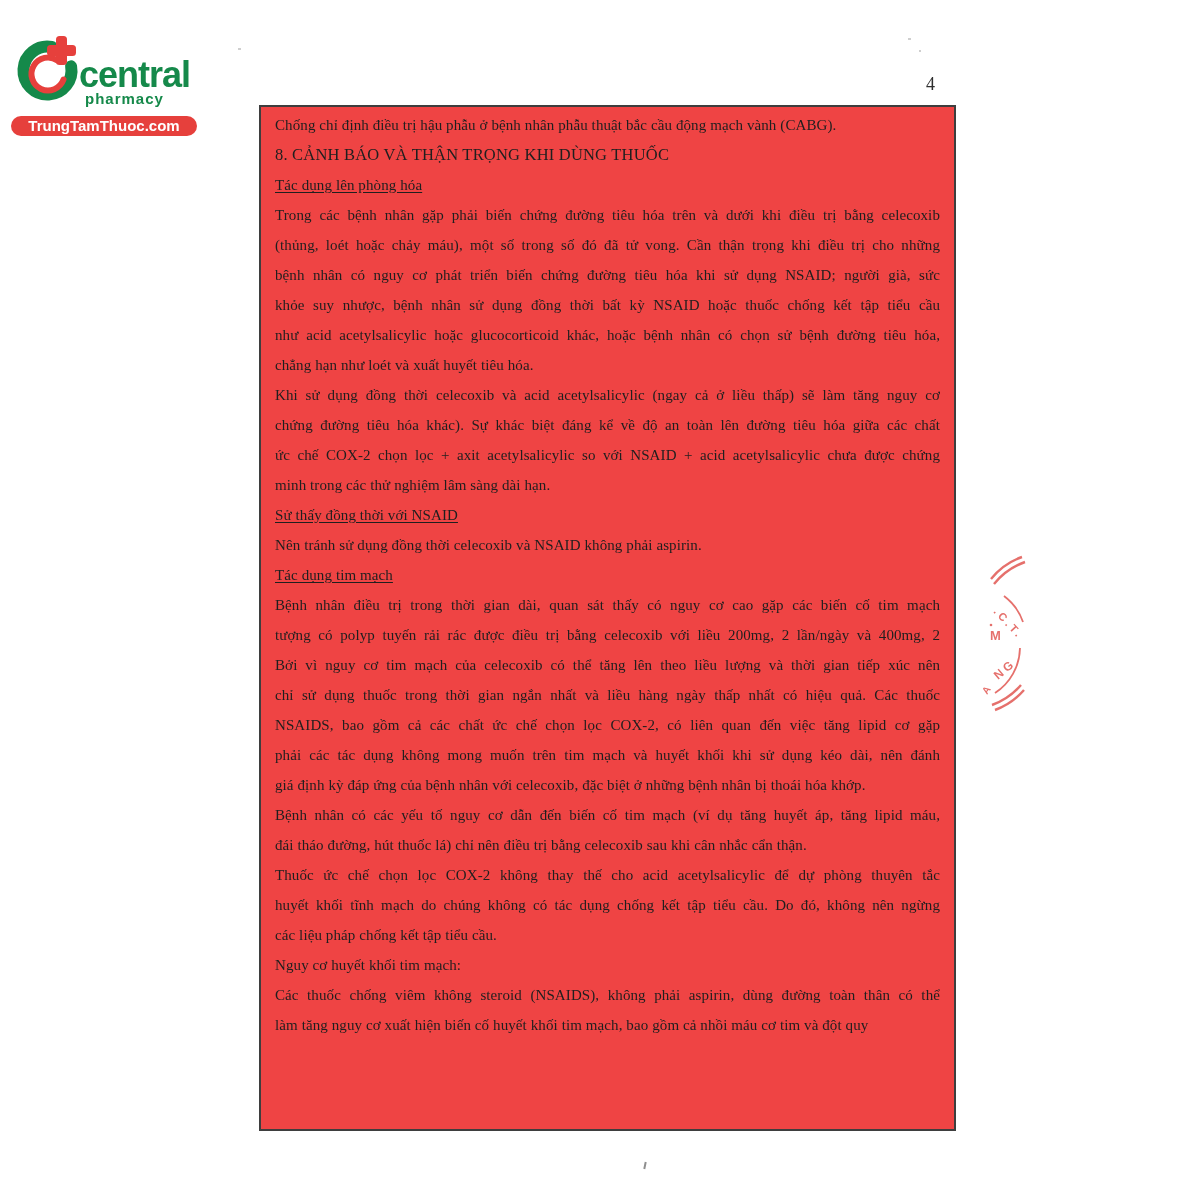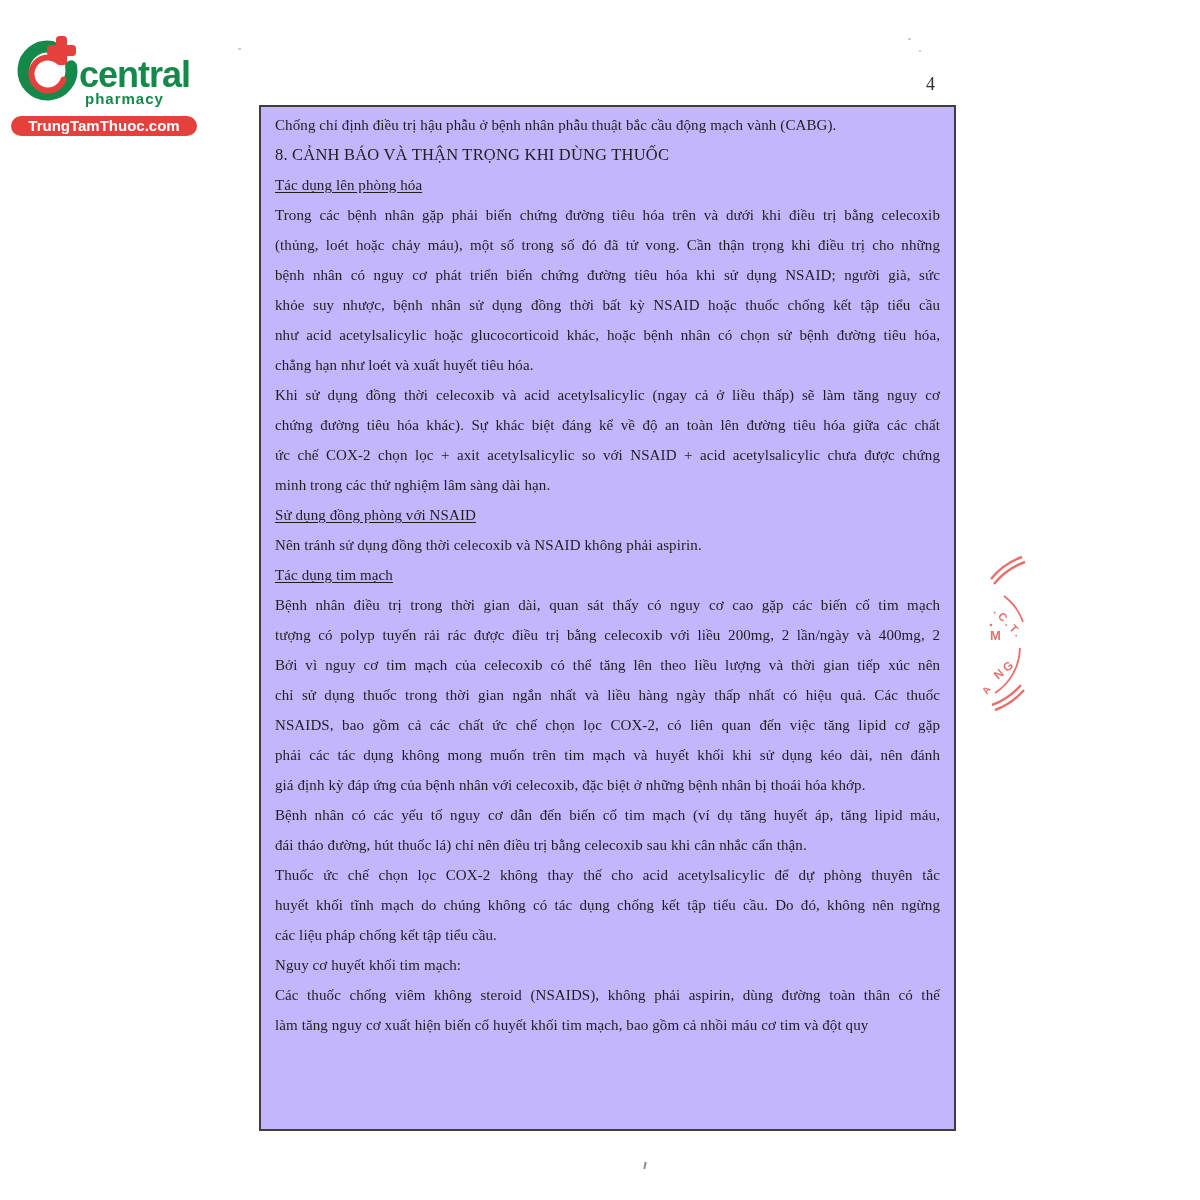--- a/index.html
+++ b/index.html
@@ -10,21 +10,21 @@
 
   
   .logo{position:absolute;left:8px;top:30px;width:200px;height:112px;}
 
   
   .page-number{position:absolute;left:926px;top:74px;font-size:18px;color:#2e2e2e;}
 
   
   .doc-box{
     position:absolute;left:259px;top:105px;width:697px;height:1026px;
-    border:2px solid #3e3e3e;box-sizing:border-box;background:#c4b5fd;
+    border:2px solid #3e3e3e;box-sizing:border-box;background:#ef4444;
     padding:3px 14px 0 14px;
   }
   .ln{
     height:30px;line-height:30px;font-size:15px;color:#1f1f1f;
     white-space:normal;overflow:hidden;letter-spacing:0.1px;
   }
   .jl{text-align:justify;text-align-last:justify;}
   .hd{font-weight:normal;font-size:16.5px;letter-spacing:0.2px;}
   .ul{text-decoration:underline;text-underline-offset:2px;}
 
@@ -66,21 +66,21 @@
       <div class="ln jl">Trong các bệnh nhân gặp phải biến chứng đường tiêu hóa trên và dưới khi điều trị bằng celecoxib</div>
       <div class="ln jl">(thủng, loét hoặc chảy máu), một số trong số đó đã tử vong. Cần thận trọng khi điều trị cho những</div>
       <div class="ln jl">bệnh nhân có nguy cơ phát triển biến chứng đường tiêu hóa khi sử dụng NSAID; người già, sức</div>
       <div class="ln jl">khỏe suy nhược, bệnh nhân sử dụng đồng thời bất kỳ NSAID hoặc thuốc chống kết tập tiểu cầu</div>
       <div class="ln jl">như acid acetylsalicylic hoặc glucocorticoid khác, hoặc bệnh nhân có chọn sử bệnh đường tiêu hóa,</div>
       <div class="ln">chẳng hạn như loét và xuất huyết tiêu hóa.</div>
       <div class="ln jl">Khi sử dụng đồng thời celecoxib và acid acetylsalicylic (ngay cả ở liều thấp) sẽ làm tăng nguy cơ</div>
       <div class="ln jl">chứng đường tiêu hóa khác). Sự khác biệt đáng kể về độ an toàn lên đường tiêu hóa giữa các chất</div>
       <div class="ln jl">ức chế COX-2 chọn lọc + axit acetylsalicylic so với NSAID + acid acetylsalicylic chưa được chứng</div>
       <div class="ln">minh trong các thử nghiệm lâm sàng dài hạn.</div>
-      <div class="ln ul">Sử dụng đồng phòng  với NSAID</div>
+      <div class="ln ul">Sử thấy đồng thời  với NSAID</div>
       <div class="ln">Nên tránh sử dụng đồng thời celecoxib và NSAID không phải aspirin.</div>
       <div class="ln ul">Tác dụng tim mạch</div>
       <div class="ln jl">Bệnh nhân điều trị trong thời gian dài, quan sát thấy có nguy cơ cao gặp các biến cố tim mạch</div>
       <div class="ln jl">tượng có polyp tuyến rải rác được điều trị bằng celecoxib với liều 200mg, 2 lần/ngày và 400mg, 2</div>
       <div class="ln jl">Bởi vì nguy cơ tim mạch của celecoxib có thể tăng lên theo liều lượng và thời gian tiếp xúc nên</div>
       <div class="ln jl">chỉ sử dụng thuốc trong thời gian ngắn nhất và liều hàng ngày thấp nhất có hiệu quả. Các thuốc</div>
       <div class="ln jl">NSAIDS, bao gồm cả các chất ức chế chọn lọc COX-2, có liên quan đến việc tăng lipid cơ gặp</div>
       <div class="ln jl">phải các tác dụng không mong muốn trên tim mạch và huyết khối khi sử dụng kéo dài, nên đánh</div>
       <div class="ln">giá định kỳ đáp ứng của bệnh nhân với celecoxib, đặc biệt ở những bệnh nhân bị thoái hóa khớp.</div>
       <div class="ln jl">Bệnh nhân có các yếu tố nguy cơ dẫn đến biến cố tim mạch (ví dụ tăng huyết áp, tăng lipid máu,</div>

